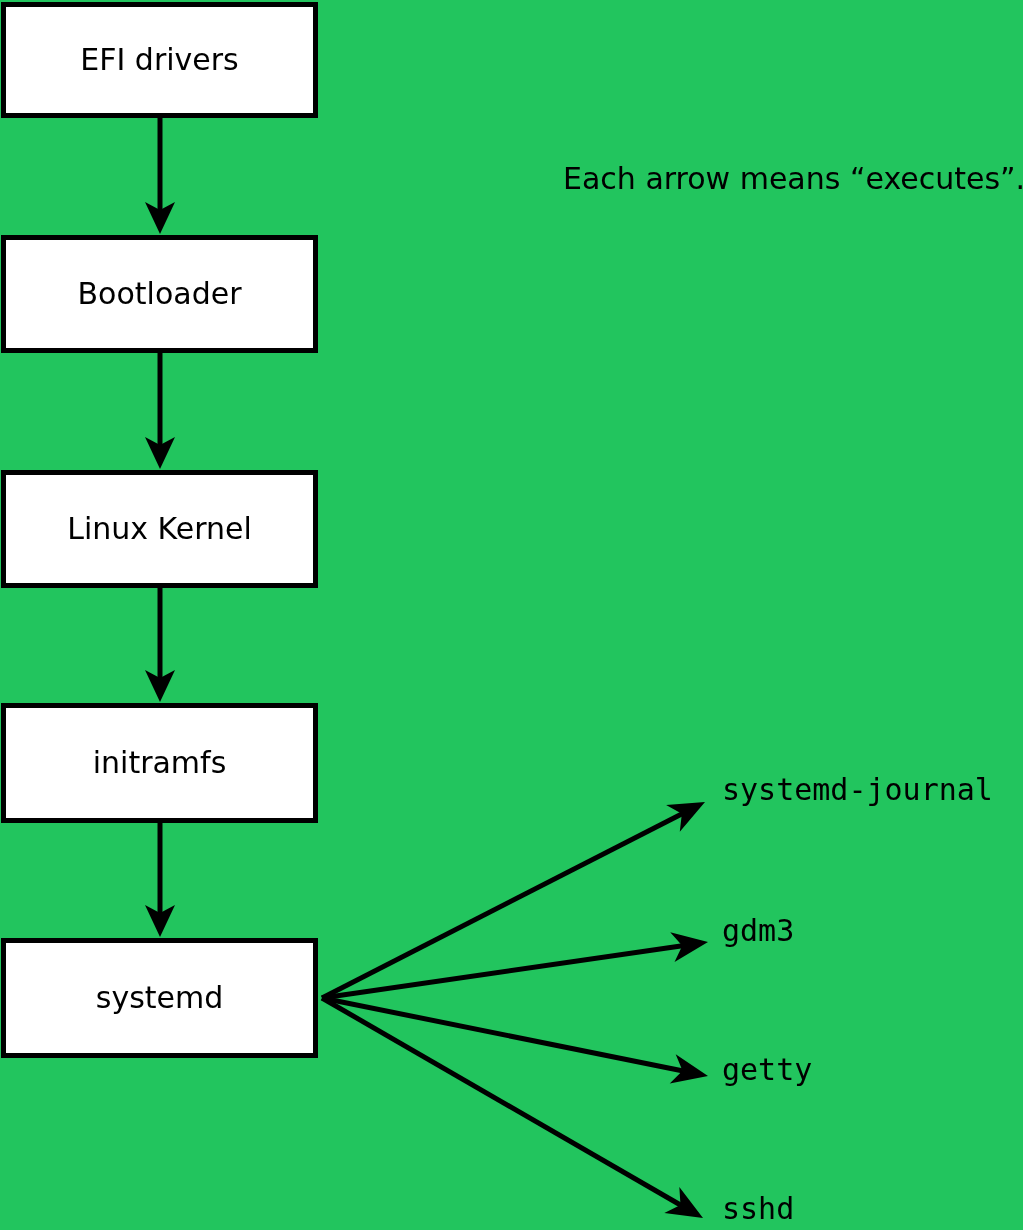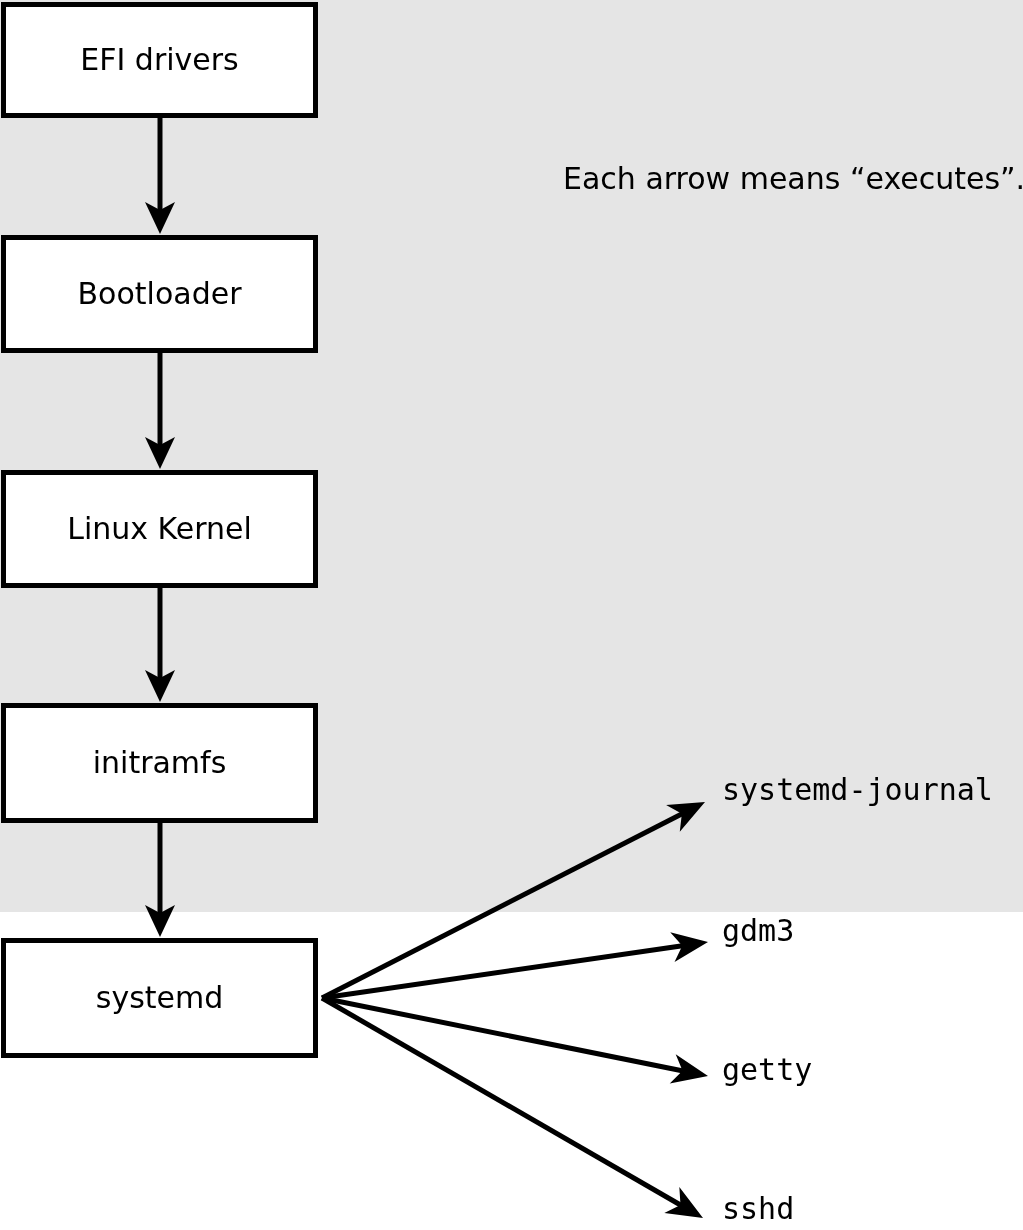--- a/index.html
+++ b/index.html
@@ -9,22 +9,22 @@
   }
   body {
     width: 1023px;
     height: 1230px;
     overflow: hidden;
     font-family: "DejaVu Sans", sans-serif;
   }
   #diagram-root {
     position: relative;
     width: 1023px;
-    height: 912px;
-    background: #e5e5e5;
+    height: 1230px;
+    background: #22c55e;
     text-align: right;
   }
   svg.diagram-canvas {
     position: absolute;
     top: 0;
     left: 0;
     width: 1023px;
     height: 1230px;
     display: block;
   }

